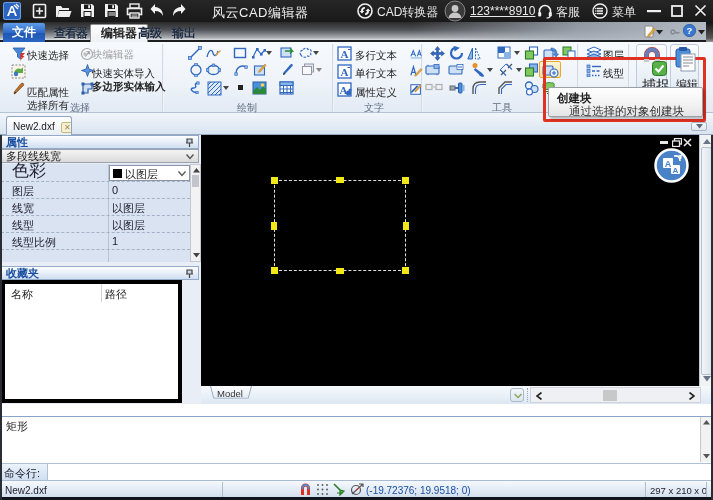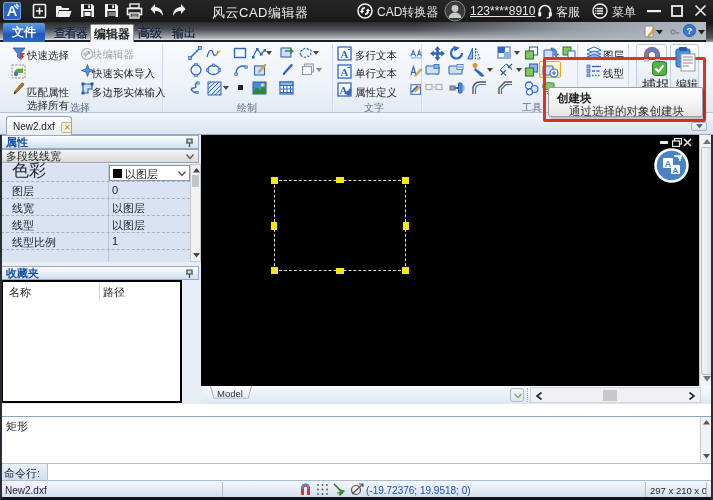--- a/index.html
+++ b/index.html
@@ -162,41 +162,41 @@
     <circle cx="6.5" cy="6.5" r="6.2" fill="#3a78d0"></circle>
     <circle cx="6.5" cy="6.5" r="6.2" fill="none" stroke="#1a4890" stroke-width="0.6"></circle>
     <text x="6.5" y="9.8" font-size="9.5" font-weight="bold" fill="#fff" text-anchor="middle" font-family="Liberation Sans">?</text>
   </svg>
   <svg class="abs" style="left:698px;top:8px;" width="7" height="5" viewBox="0 0 7 5">
       <path d="M0 0 L7 0 L3.5 4.5 Z" fill="#222"></path>
     </svg>
 </div>
 <div class="mtab" style="left:3px; top:23px; width:42px; height:19px; text-align:center; line-height:19px; color:#fff; text-shadow:none; background:linear-gradient(#5e9cea,#2e6ac8 50%,#1f56b2 51%,#2a66c4); border-radius:2px 2px 0 0;">文件</div>
 <div class="mtab" style="left:54px; top:24px; line-height:18px; letter-spacing:-1px;">查看器</div>
-<div class="mtab" style="left:90px; top:24px; width:44px; height:18px; text-align:center; line-height:18px; color:#222; text-shadow:none; background:linear-gradient(#fdfdfd,#eef2f6); border:1px solid #909090; border-bottom:none; border-radius:2px 2px 0 0;">编辑器</div>
+<div class="mtab" style="left:90px; top:24px; width:58px; height:18px; text-align:center; line-height:18px; color:#222; text-shadow:none; background:linear-gradient(#fdfdfd,#eef2f6); border:1px solid #909090; border-bottom:none; border-radius:2px 2px 0 0;font-family:Liberation Mono, monospace;">编辑器</div>
 <div class="mtab" style="left:138px; top:24px; line-height:18px;">高级</div>
 <div class="mtab" style="left:172px; top:24px; line-height:18px;">输出</div>
 
 <div id="ribbon">
   <div class="gdiv" style="left:162px;"></div>
   <div class="gdiv" style="left:332px;"></div>
   <div class="gdiv" style="left:421px;"></div>
   <div class="gdiv" style="left:577px;"></div>
   <div class="gdiv" style="left:628px;"></div>
   <div class="grplabel" style="left:70px;">选择</div>
   <div class="grplabel" style="left:237px;">绘制</div>
   <div class="grplabel" style="left:364px;">文字</div>
-  <div class="grplabel" style="left:492px;margin-left:30px;">工具</div>
+  <div class="grplabel" style="left:492px;">工具</div>
 
   <div class="rtxt" style="left:27px; top:7px;">快速选择</div>
   <div class="rtxt" style="left:27px; top:25px;margin-top:32px;">选择所有</div>
   <div class="rtxt" style="left:27px; top:44px;">匹配属性</div>
   <div class="rtxt gray" style="left:92px; top:6px;">块编辑器</div>
   <div class="rtxt" style="left:92px; top:25px;">快速实体导入</div>
-  <div class="rtxt" style="left:92px; top:44px;">多边形实体输入</div>
+  <div class="rtxt" style="left:92px; top:38px;font-weight:bold;">多边形实体输入</div>
 
   <svg class="abs" style="left:12px;top:5px;" width="14" height="14" viewBox="0 0 14 14">
     <path d="M1 1 L13 1 L8.5 6.5 L8.5 12 L5.5 10 L5.5 6.5 Z" fill="#4a86d8" stroke="#2a5aa8" stroke-width="0.8"></path>
     <path d="M9 6 L13 6 L10.5 9 L12.5 9 L8 14 L9.5 10 L8 10 Z" fill="#e03020"></path>
   </svg>
   <svg class="abs" style="left:11px;top:22px;" width="15" height="15" viewBox="0 0 15 15">
     <rect x="1" y="1" width="13" height="13" fill="#f8f4e8" stroke="#888" stroke-dasharray="2 1.4"></rect>
     <path d="M3 9 C4 5 7 3.5 10 5 L12 3.5 L12 9 L6.5 9 Z" fill="#60a848"></path>
     <circle cx="5" cy="10" r="2.2" fill="#3a78c8"></circle>
   </svg>
@@ -535,21 +535,21 @@
     <div style="position:absolute;left:1px;top:10px;width:7px;height:12px;background:#c2c6cc;"></div>
     <svg style="position:absolute;left:2px;bottom:3px;" width="7" height="5" viewBox="0 0 7 5">
         <path d="M0 0 H7 L3.5 4.5 Z" fill="#444"></path>
       </svg>
   </div>
   <div class="phdr" style="left:1px;top:131px;width:198px;">收藏夹
     <svg style="position:absolute;right:3px;top:2px;" width="9" height="10" viewBox="0 0 9 10">
         <path d="M1 1 H6 V5 H1 Z M0 5 H7 M3.5 5 V9" stroke="#444" fill="#c8d4e4" stroke-width="1.2"></path>
       </svg>
   </div>
-  <div class="abs" style="left:1px;top:145px;width:181px;height:123px;background:#fff;border:2px solid #000000;">
+  <div class="abs" style="left:1px;top:145px;width:181px;height:123px;background:#fff;border:4px solid #000000;">
     <div style="position:absolute;left:6px;top:3px;font-size:11px;color:#222;">名称</div>
     <div style="position:absolute;left:100px;top:3px;font-size:11px;color:#222;">路径</div>
     <div style="position:absolute;left:96px;top:0px;width:1px;height:18px;background:#d0d4da;"></div>
   </div>
 </div>
 
 <div id="canvas">
 
   <div style="position:absolute;right:31px;top:6px;width:8px;height:3px;background:#e8e8e8;"></div>
   <svg style="position:absolute;right:17px;top:3px;" width="10" height="9" viewBox="0 0 10 9">

